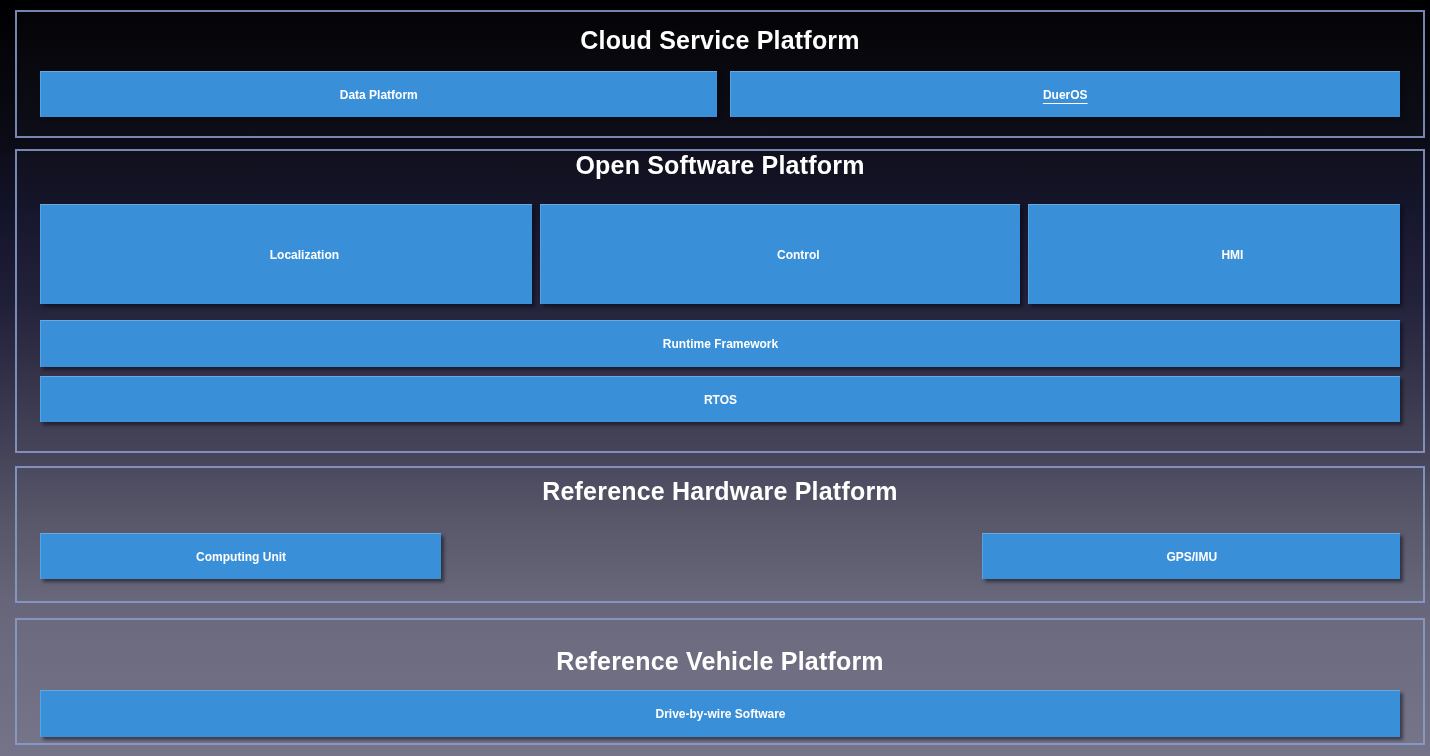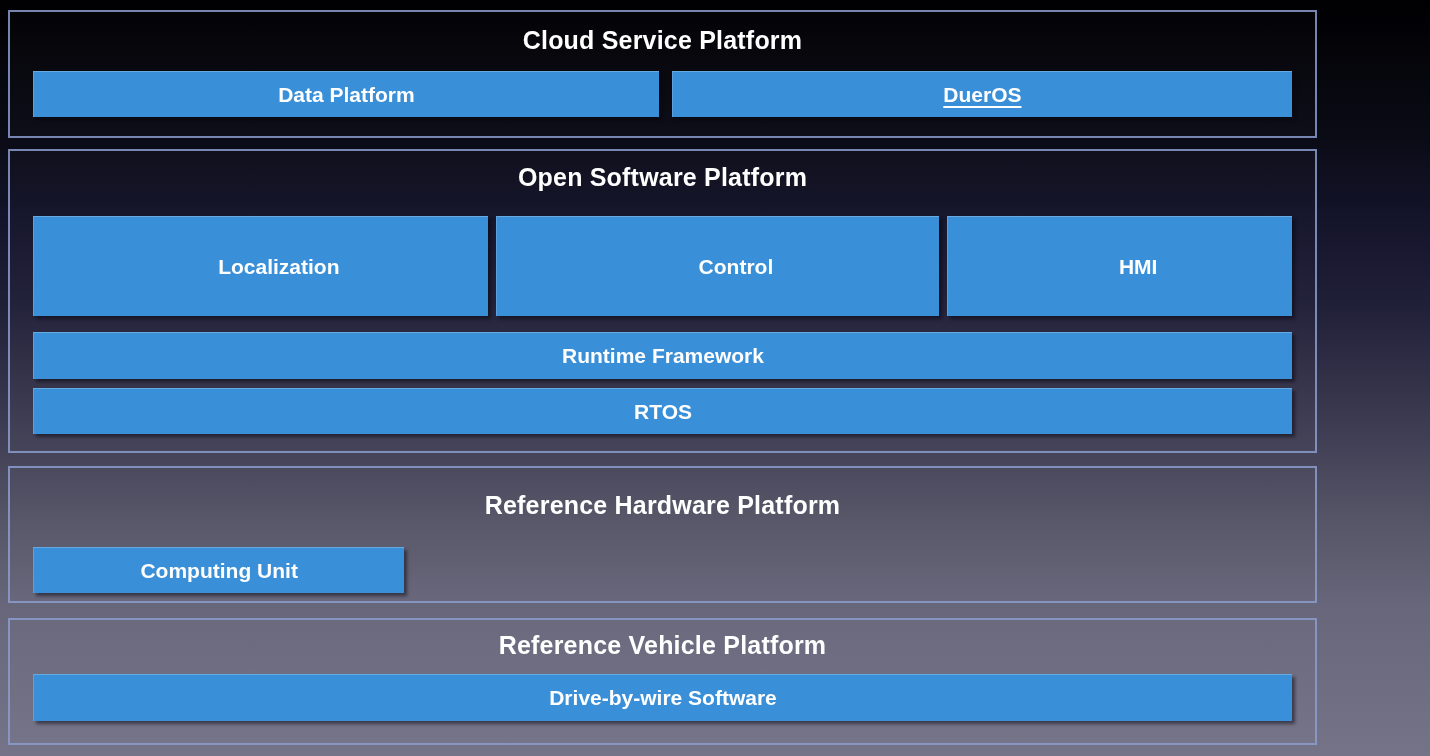--- a/index.html
+++ b/index.html
@@ -14,52 +14,52 @@
       #0b0b16 18%,
       #14142b 29%,
       #201f38 40%,
       #403f55 58%,
       #575668 69%,
       #67667a 80%,
       #757388 100%);
   }
   .panel {
     position: absolute;
-    left: 8px;
-    width: 1309px;
+    left: 15px;
+    width: 1410px;
     box-sizing: border-box;
     border: 2px solid rgba(139, 156, 205, 0.85);
     background: rgba(255, 255, 255, 0.015);
   }
   .panel-cloud    { top: 10px;  height: 128px; }
   .panel-software { top: 149px; height: 304px; }
   .panel-hardware { top: 466px; height: 137px; }
   .panel-vehicle  { top: 618px; height: 127px; }
 
   .panel-title {
     margin: 0;
     text-align: center;
     color: #ffffff;
     font-size: 25px;
     font-weight: 700;
     line-height: 28px;
     letter-spacing: 0.2px;
   }
   .panel-cloud    .panel-title { padding-top: 14px; }
-  .panel-software .panel-title { padding-top: 12px; }
-  .panel-hardware .panel-title { padding-top: 23px;  }
-  .panel-vehicle  .panel-title { padding-top: 11px; }
+  .panel-software .panel-title { }
+  .panel-hardware .panel-title { padding-top: 9px;  }
+  .panel-vehicle  .panel-title { padding-top: 27px; }
 
   .row { display: flex; padding: 0 23px; }
 
   .box {
     background: #398fd8;
     color: #ffffff;
     font-weight: 700;
-    font-size: 21px;
+    font-size: 12px;
     display: flex;
     align-items: center;
     justify-content: center;
     height: 46px;
     box-sizing: border-box;
     border-top: 1px solid rgba(190, 220, 245, 0.35);
     border-left: 1px solid rgba(190, 220, 245, 0.25);
     box-shadow: 3px 3px 3px rgba(8, 8, 18, 0.5);
     text-align: center;
   }
@@ -126,20 +126,21 @@
     </div>
     <div class="row row-rtos">
       <div class="box">RTOS</div>
     </div>
   </section>
 
   <section class="panel panel-hardware">
     <h2 class="panel-title">Reference Hardware Platform</h2>
     <div class="row row-hardware">
       <div class="box box-computing">Computing Unit</div>
+      <div class="box box-gps">GPS/IMU</div>
     </div>
   </section>
 
   <section class="panel panel-vehicle">
     <h2 class="panel-title">Reference Vehicle Platform</h2>
     <div class="row row-vehicle">
       <div class="box">Drive-by-wire Software</div>
     </div>
   </section>
 

